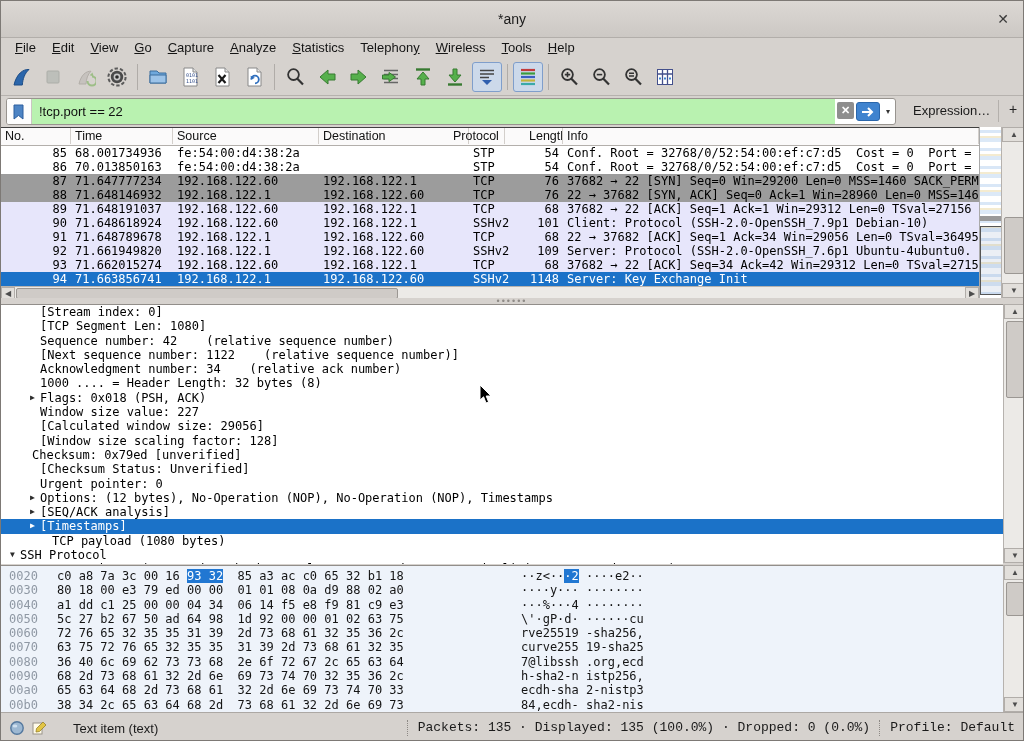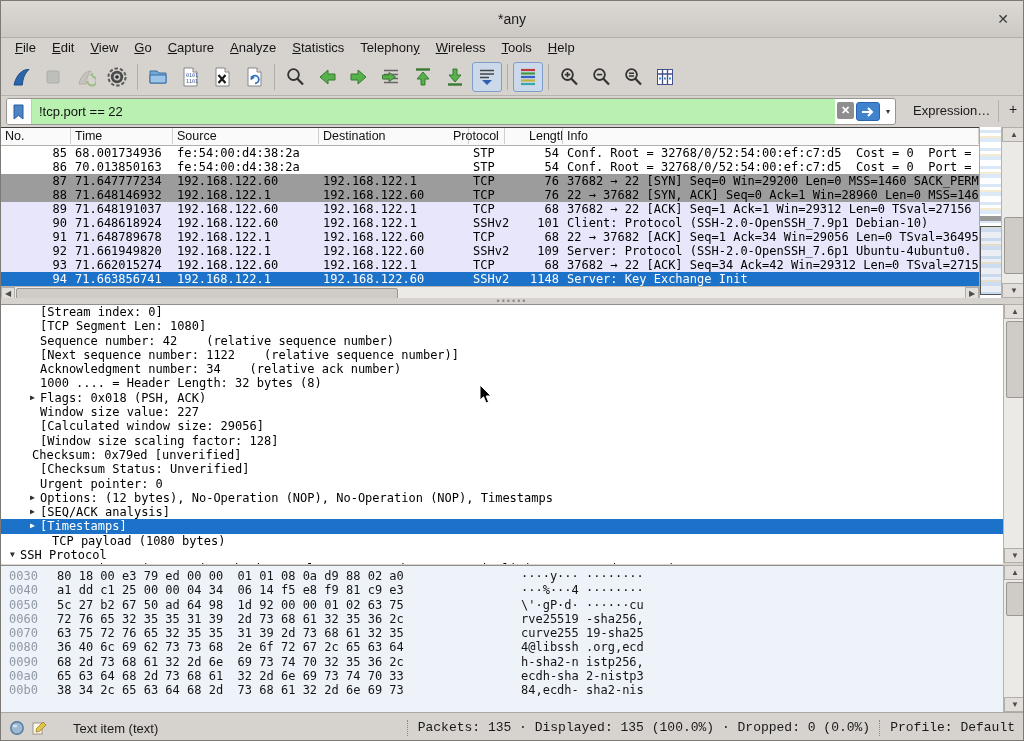--- a/index.html
+++ b/index.html
@@ -345,26 +345,27 @@
       <div class="det-line" style="padding-left: 24px;"><span class="det-exp">▶</span><span>SSH Version 2 (encryption:chacha20-poly1305@openssh.com mac:&lt;implicit&gt; compression:none)</span></div>
     </div>
 
   <div class="sb" style="left:1002px;top:303px;width:22px;height:259px;">
     <div class="arr" style="top:0;">▲</div>
     <div class="thumb" style="top:17px;height:75px;"></div>
     <div class="arr" style="bottom:0;">▼</div>
   </div>
 
   <div class="hexpane" style="padding-top: 3px;">
+      <div class="hex-row"><span class="hx-off">0020</span><span class="hx-bytes"><span>c0 a8 7a 3c 00 16 </span><span class="hl">93 32</span><span>  85 a3 ac c0 65 32 b1 18</span></span><span class="hx-ascii"><span>··z&lt;··</span><span class="hl">·2</span><span> ····e2··</span></span></div>
       <div class="hex-row"><span class="hx-off">0030</span><span class="hx-bytes"><span>80 18 00 e3 79 ed 00 00  01 01 08 0a d9 88 02 a0</span></span><span class="hx-ascii"><span>····y··· ········</span></span></div>
       <div class="hex-row"><span class="hx-off">0040</span><span class="hx-bytes"><span>a1 dd c1 25 00 00 04 34  06 14 f5 e8 f9 81 c9 e3</span></span><span class="hx-ascii"><span>···%···4 ········</span></span></div>
       <div class="hex-row"><span class="hx-off">0050</span><span class="hx-bytes"><span>5c 27 b2 67 50 ad 64 98  1d 92 00 00 01 02 63 75</span></span><span class="hx-ascii"><span>\'·gP·d· ······cu</span></span></div>
       <div class="hex-row"><span class="hx-off">0060</span><span class="hx-bytes"><span>72 76 65 32 35 35 31 39  2d 73 68 61 32 35 36 2c</span></span><span class="hx-ascii"><span>rve25519 -sha256,</span></span></div>
       <div class="hex-row"><span class="hx-off">0070</span><span class="hx-bytes"><span>63 75 72 76 65 32 35 35  31 39 2d 73 68 61 32 35</span></span><span class="hx-ascii"><span>curve255 19-sha25</span></span></div>
-      <div class="hex-row"><span class="hx-off">0080</span><span class="hx-bytes"><span>36 40 6c 69 62 73 73 68  2e 6f 72 67 2c 65 63 64</span></span><span class="hx-ascii"><span>4@libssh .org,ecd</span></span></div>
+      <div class="hex-row"><span class="hx-off">0080</span><span class="hx-bytes"><span>36 40 6c 69 62 73 73 68  2e 6f 72 67 2c 65 63 64</span></span><span class="hx-ascii"><span>7@libssh .org,ecd</span></span></div>
       <div class="hex-row"><span class="hx-off">0090</span><span class="hx-bytes"><span>68 2d 73 68 61 32 2d 6e  69 73 74 70 32 35 36 2c</span></span><span class="hx-ascii"><span>h-sha2-n istp256,</span></span></div>
       <div class="hex-row"><span class="hx-off">00a0</span><span class="hx-bytes"><span>65 63 64 68 2d 73 68 61  32 2d 6e 69 73 74 70 33</span></span><span class="hx-ascii"><span>ecdh-sha 2-nistp3</span></span></div>
       <div class="hex-row"><span class="hx-off">00b0</span><span class="hx-bytes"><span>38 34 2c 65 63 64 68 2d  73 68 61 32 2d 6e 69 73</span></span><span class="hx-ascii"><span>84,ecdh- sha2-nis</span></span></div>
     </div>
 
   <div class="sb" style="left:1002px;top:564px;width:22px;height:147px;">
     <div class="arr" style="top:0;">▲</div>
     <div class="thumb" style="top:17px;height:32px;"></div>
     <div class="arr" style="bottom:0;">▼</div>
   </div>

